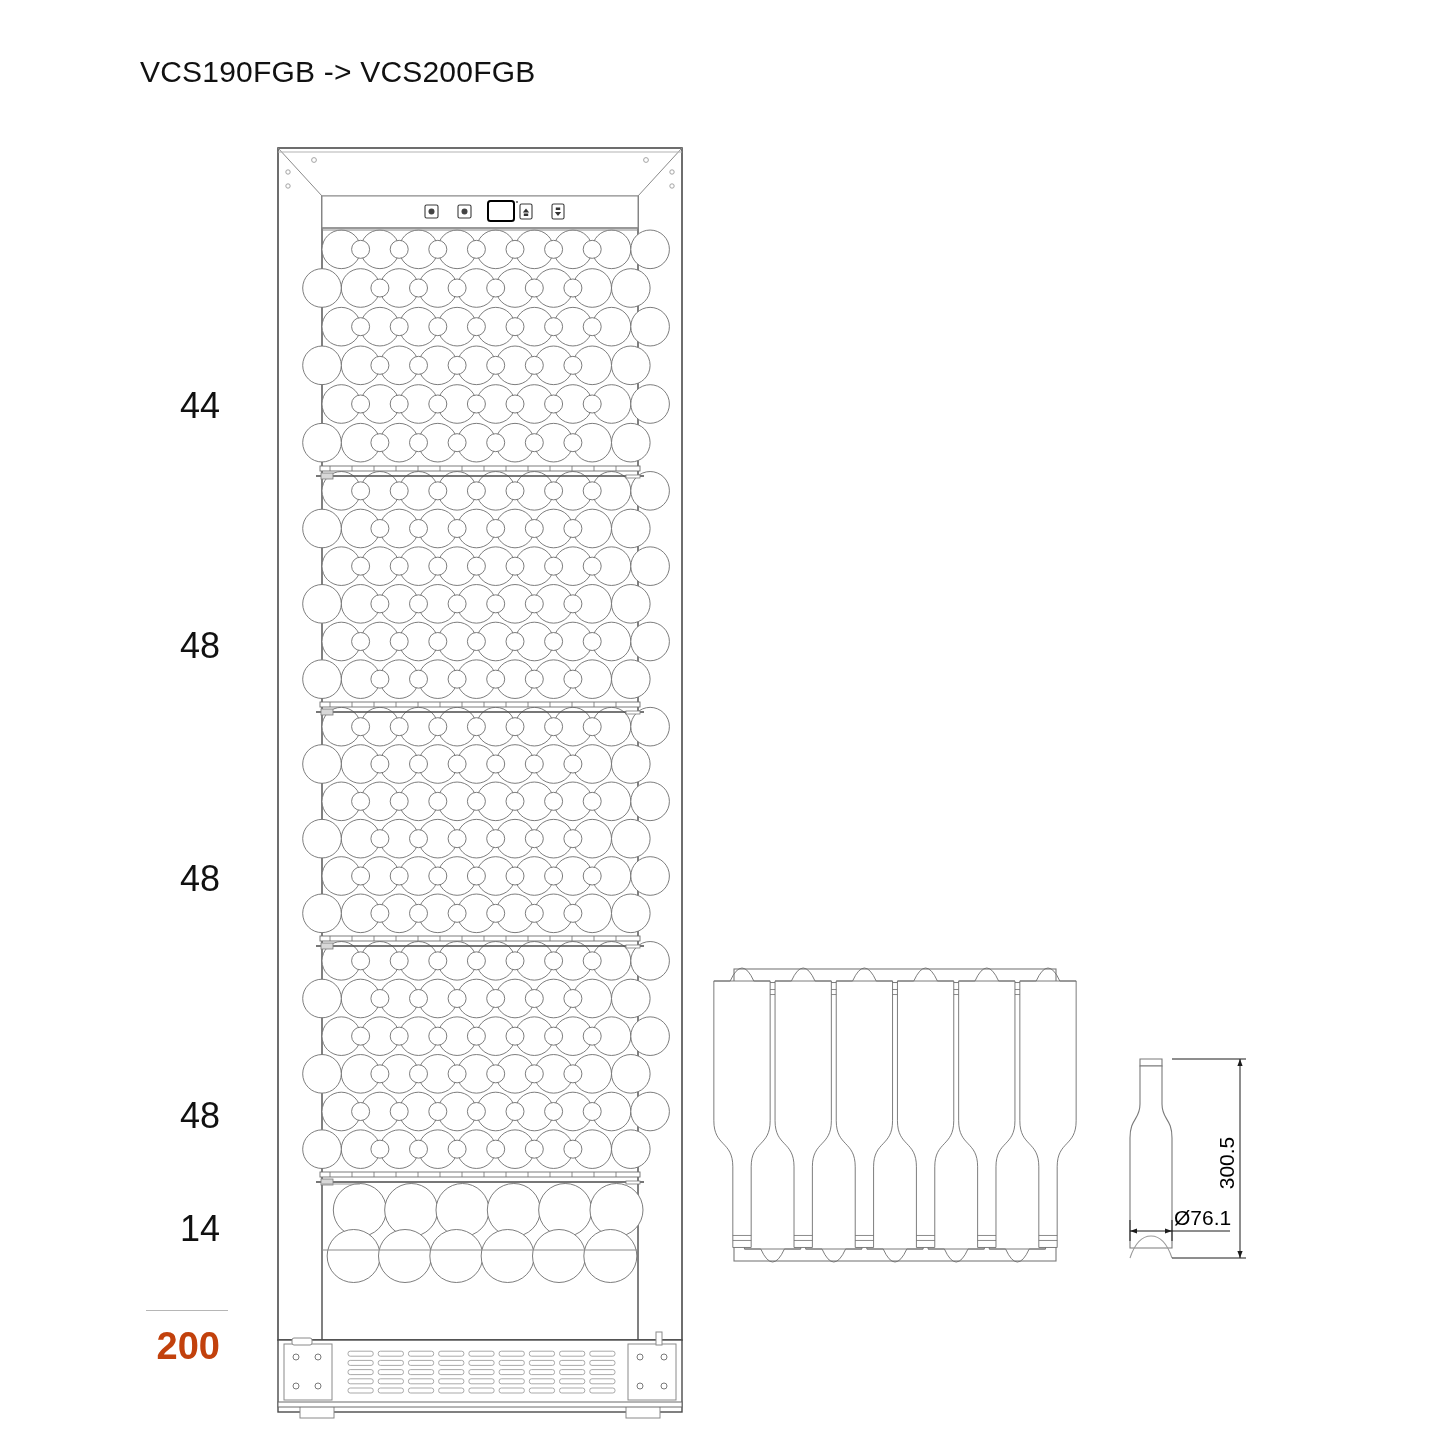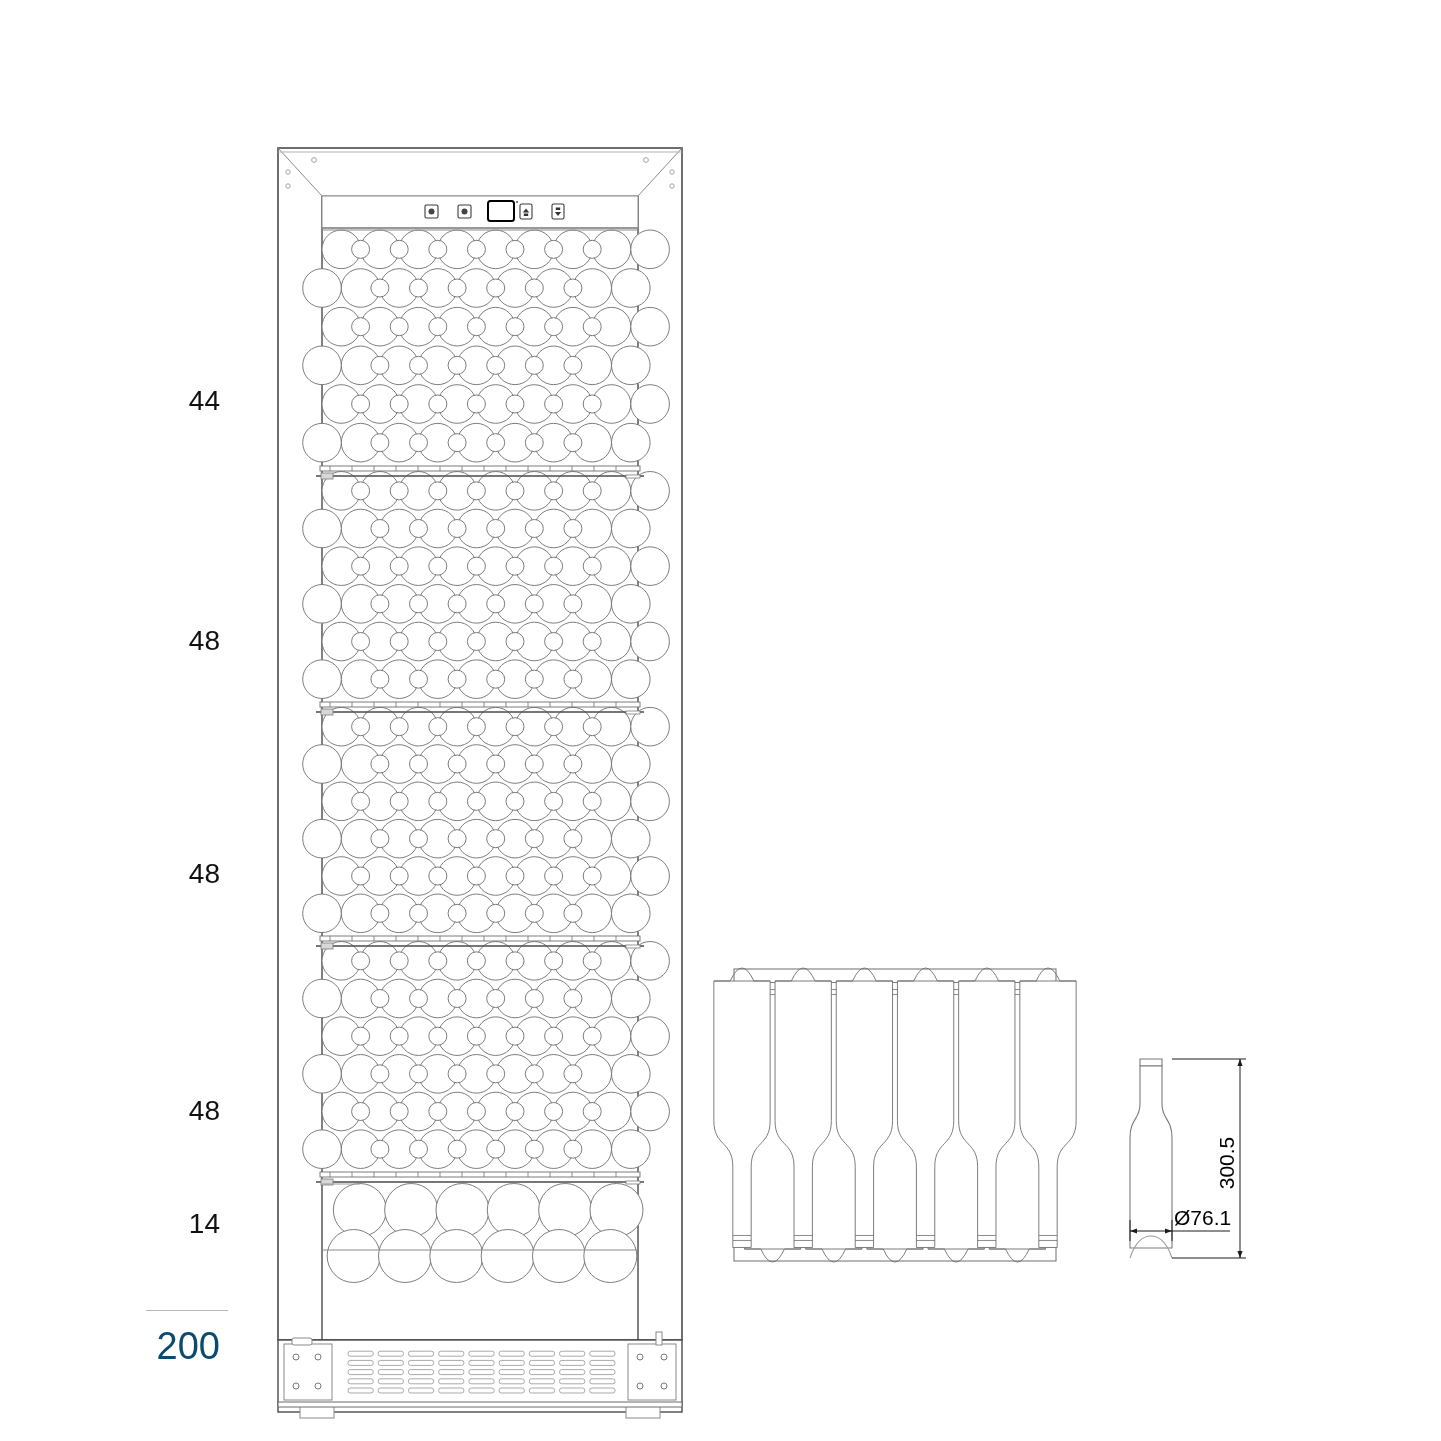--- a/index.html
+++ b/index.html
@@ -28,32 +28,32 @@
     left: 140px;
     top: 55px;
     font-size: 30px;
     font-weight: 400;
     letter-spacing: 0.2px;
     color: #111111;
     white-space: nowrap;
   }
   .capacity-label {
     position: absolute;
-    font-size: 28px;
+    font-size: 36px;
     font-weight: 400;
     color: #111111;
     text-align: right;
     width: 110px;
     white-space: nowrap;
   }
   .capacity-total {
     position: absolute;
     font-size: 38px;
-    font-weight: 400;
-    color: #0c4a6e;
+    font-weight: 700;
+    color: #c2410c;
     text-align: right;
     width: 110px;
     white-space: nowrap;
   }
   .total-rule {
     position: absolute;
     background: #b6b6b6;
     height: 1px;
   }
   svg.cab, svg.tray, svg.bottle {
@@ -63,20 +63,21 @@
   svg text {
     font-family: "Liberation Sans", "DejaVu Sans", sans-serif;
     fill: #000000;
   }
 </style>
 </head>
 <body>
 
 <div id="page-root">
 
+  <div class="drawing-title">VCS190FGB -&gt; VCS200FGB</div>
 
   <div class="capacity-label" style="left:110px; top:385px;">44</div>
   <div class="capacity-label" style="left:110px; top:625px;">48</div>
   <div class="capacity-label" style="left:110px; top:858px;">48</div>
   <div class="capacity-label" style="left:110px; top:1095px;">48</div>
   <div class="capacity-label" style="left:110px; top:1208px;">14</div>
 
   <div class="total-rule" style="left:146px; top:1310px; width:82px;"></div>
   <div class="capacity-total" style="left:110px; top:1325px;">200</div>
 

